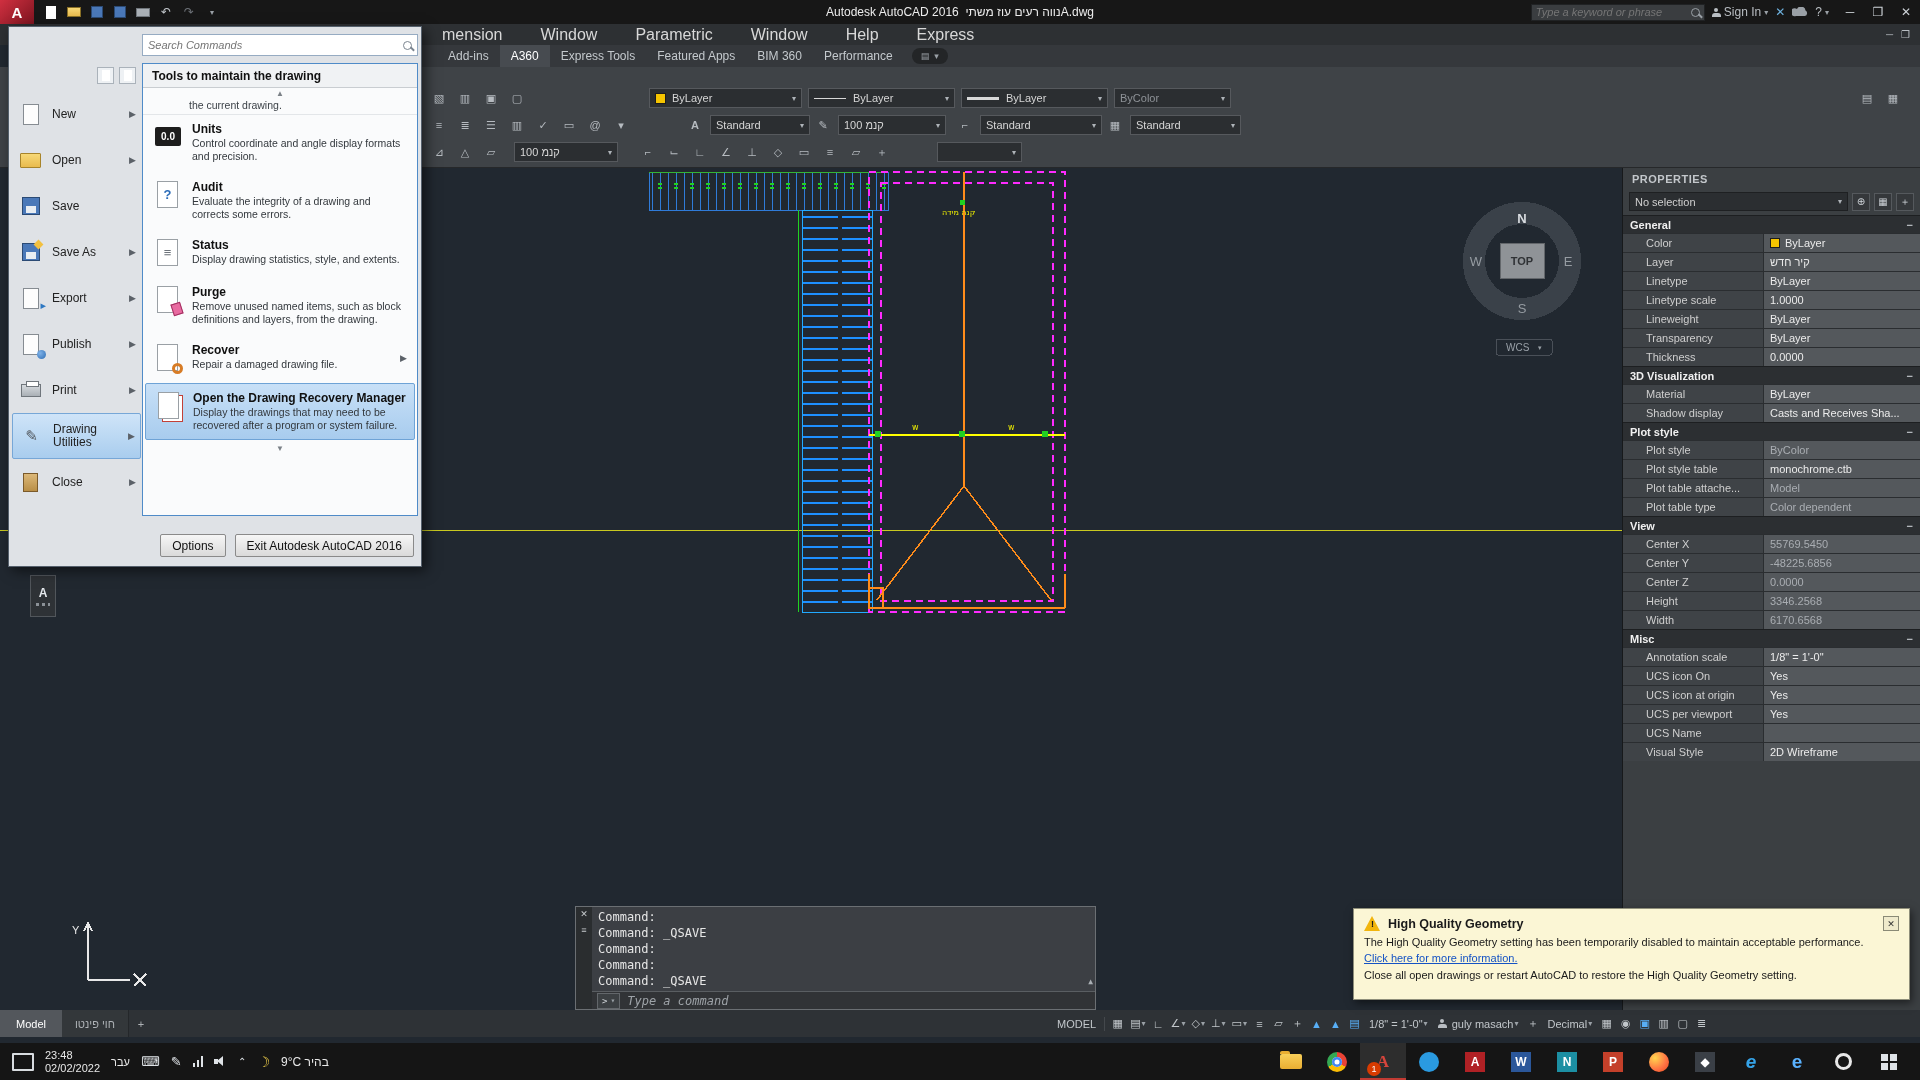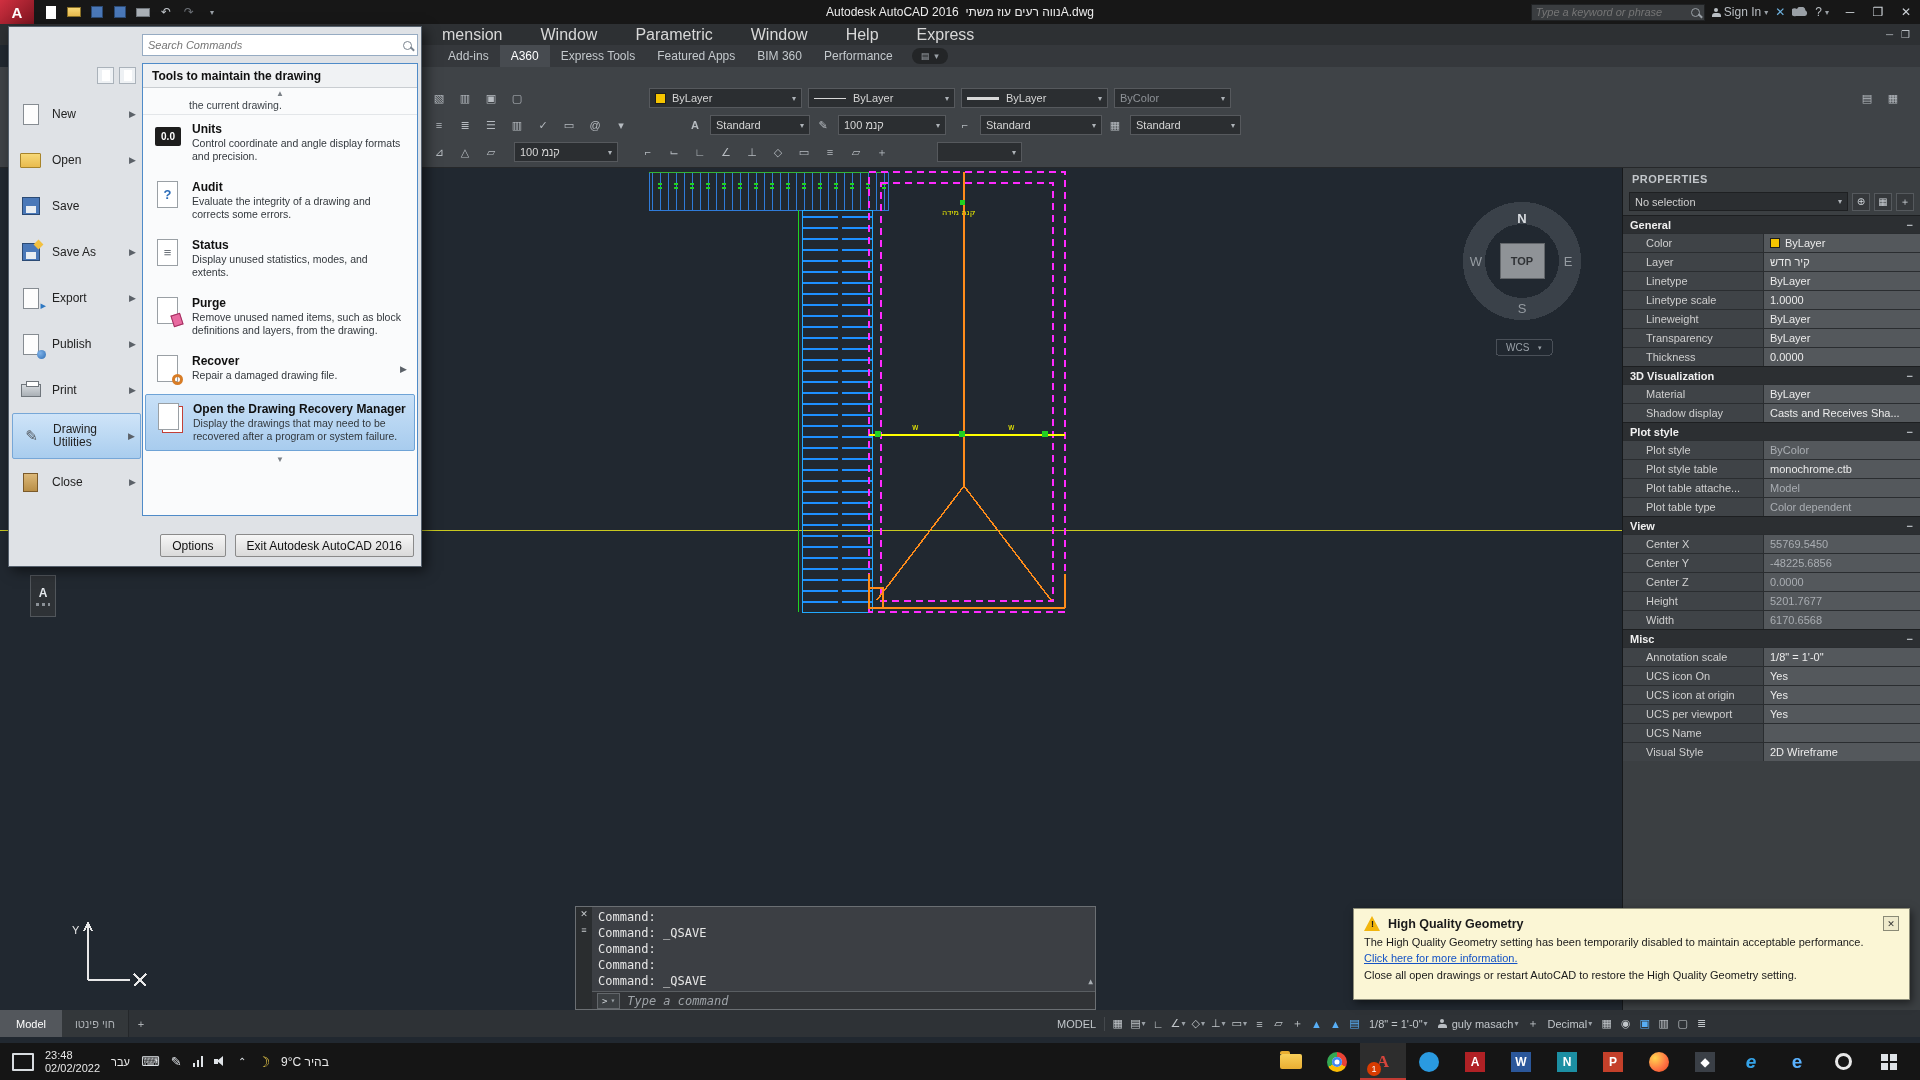--- a/index.html
+++ b/index.html
@@ -551,21 +551,21 @@
     <div class="prow">
         <div class="plabel">Center Y</div>
         <div class="pvalue gray">-48225.6856</div>
       </div>
     <div class="prow">
         <div class="plabel">Center Z</div>
         <div class="pvalue gray">0.0000</div>
       </div>
     <div class="prow">
         <div class="plabel">Height</div>
-        <div class="pvalue gray">5201.7677</div>
+        <div class="pvalue gray">3346.2568</div>
       </div>
     <div class="prow">
         <div class="plabel">Width</div>
         <div class="pvalue gray">6170.6568</div>
       </div>
 
     <div class="psec-h">
         <span>Misc</span>
         <span class="min">−</span>
       </div>
@@ -760,21 +760,21 @@
             <span class="pg"></span>
             <span class="ov">?</span>
           </span>
         <span class="tx"><span class="tool-name">Audit</span><div class="tool-desc">Evaluate the integrity of a drawing and corrects some errors.</div></span>
       </div>
       <div class="am-tool">
         <span class="ti">
             <span class="pg"></span>
             <span class="ov" style="color:#6d737a;">≡</span>
           </span>
-        <span class="tx"><span class="tool-name">Status</span><div class="tool-desc">Display unused statistics, modes,  and extents.</div></span>
+        <span class="tx"><span class="tool-name">Status</span><div class="tool-desc">Display drawing statistics, style,  and extents.</div></span>
       </div>
       <div class="am-tool">
         <span class="ti">
             <span class="pg"></span>
             <span class="pink"></span>
           </span>
         <span class="tx"><span class="tool-name">Purge</span><div class="tool-desc">Remove unused named items, such as block definitions and layers, from the drawing.</div></span>
       </div>
       <div class="am-tool">
         <span class="ti">

